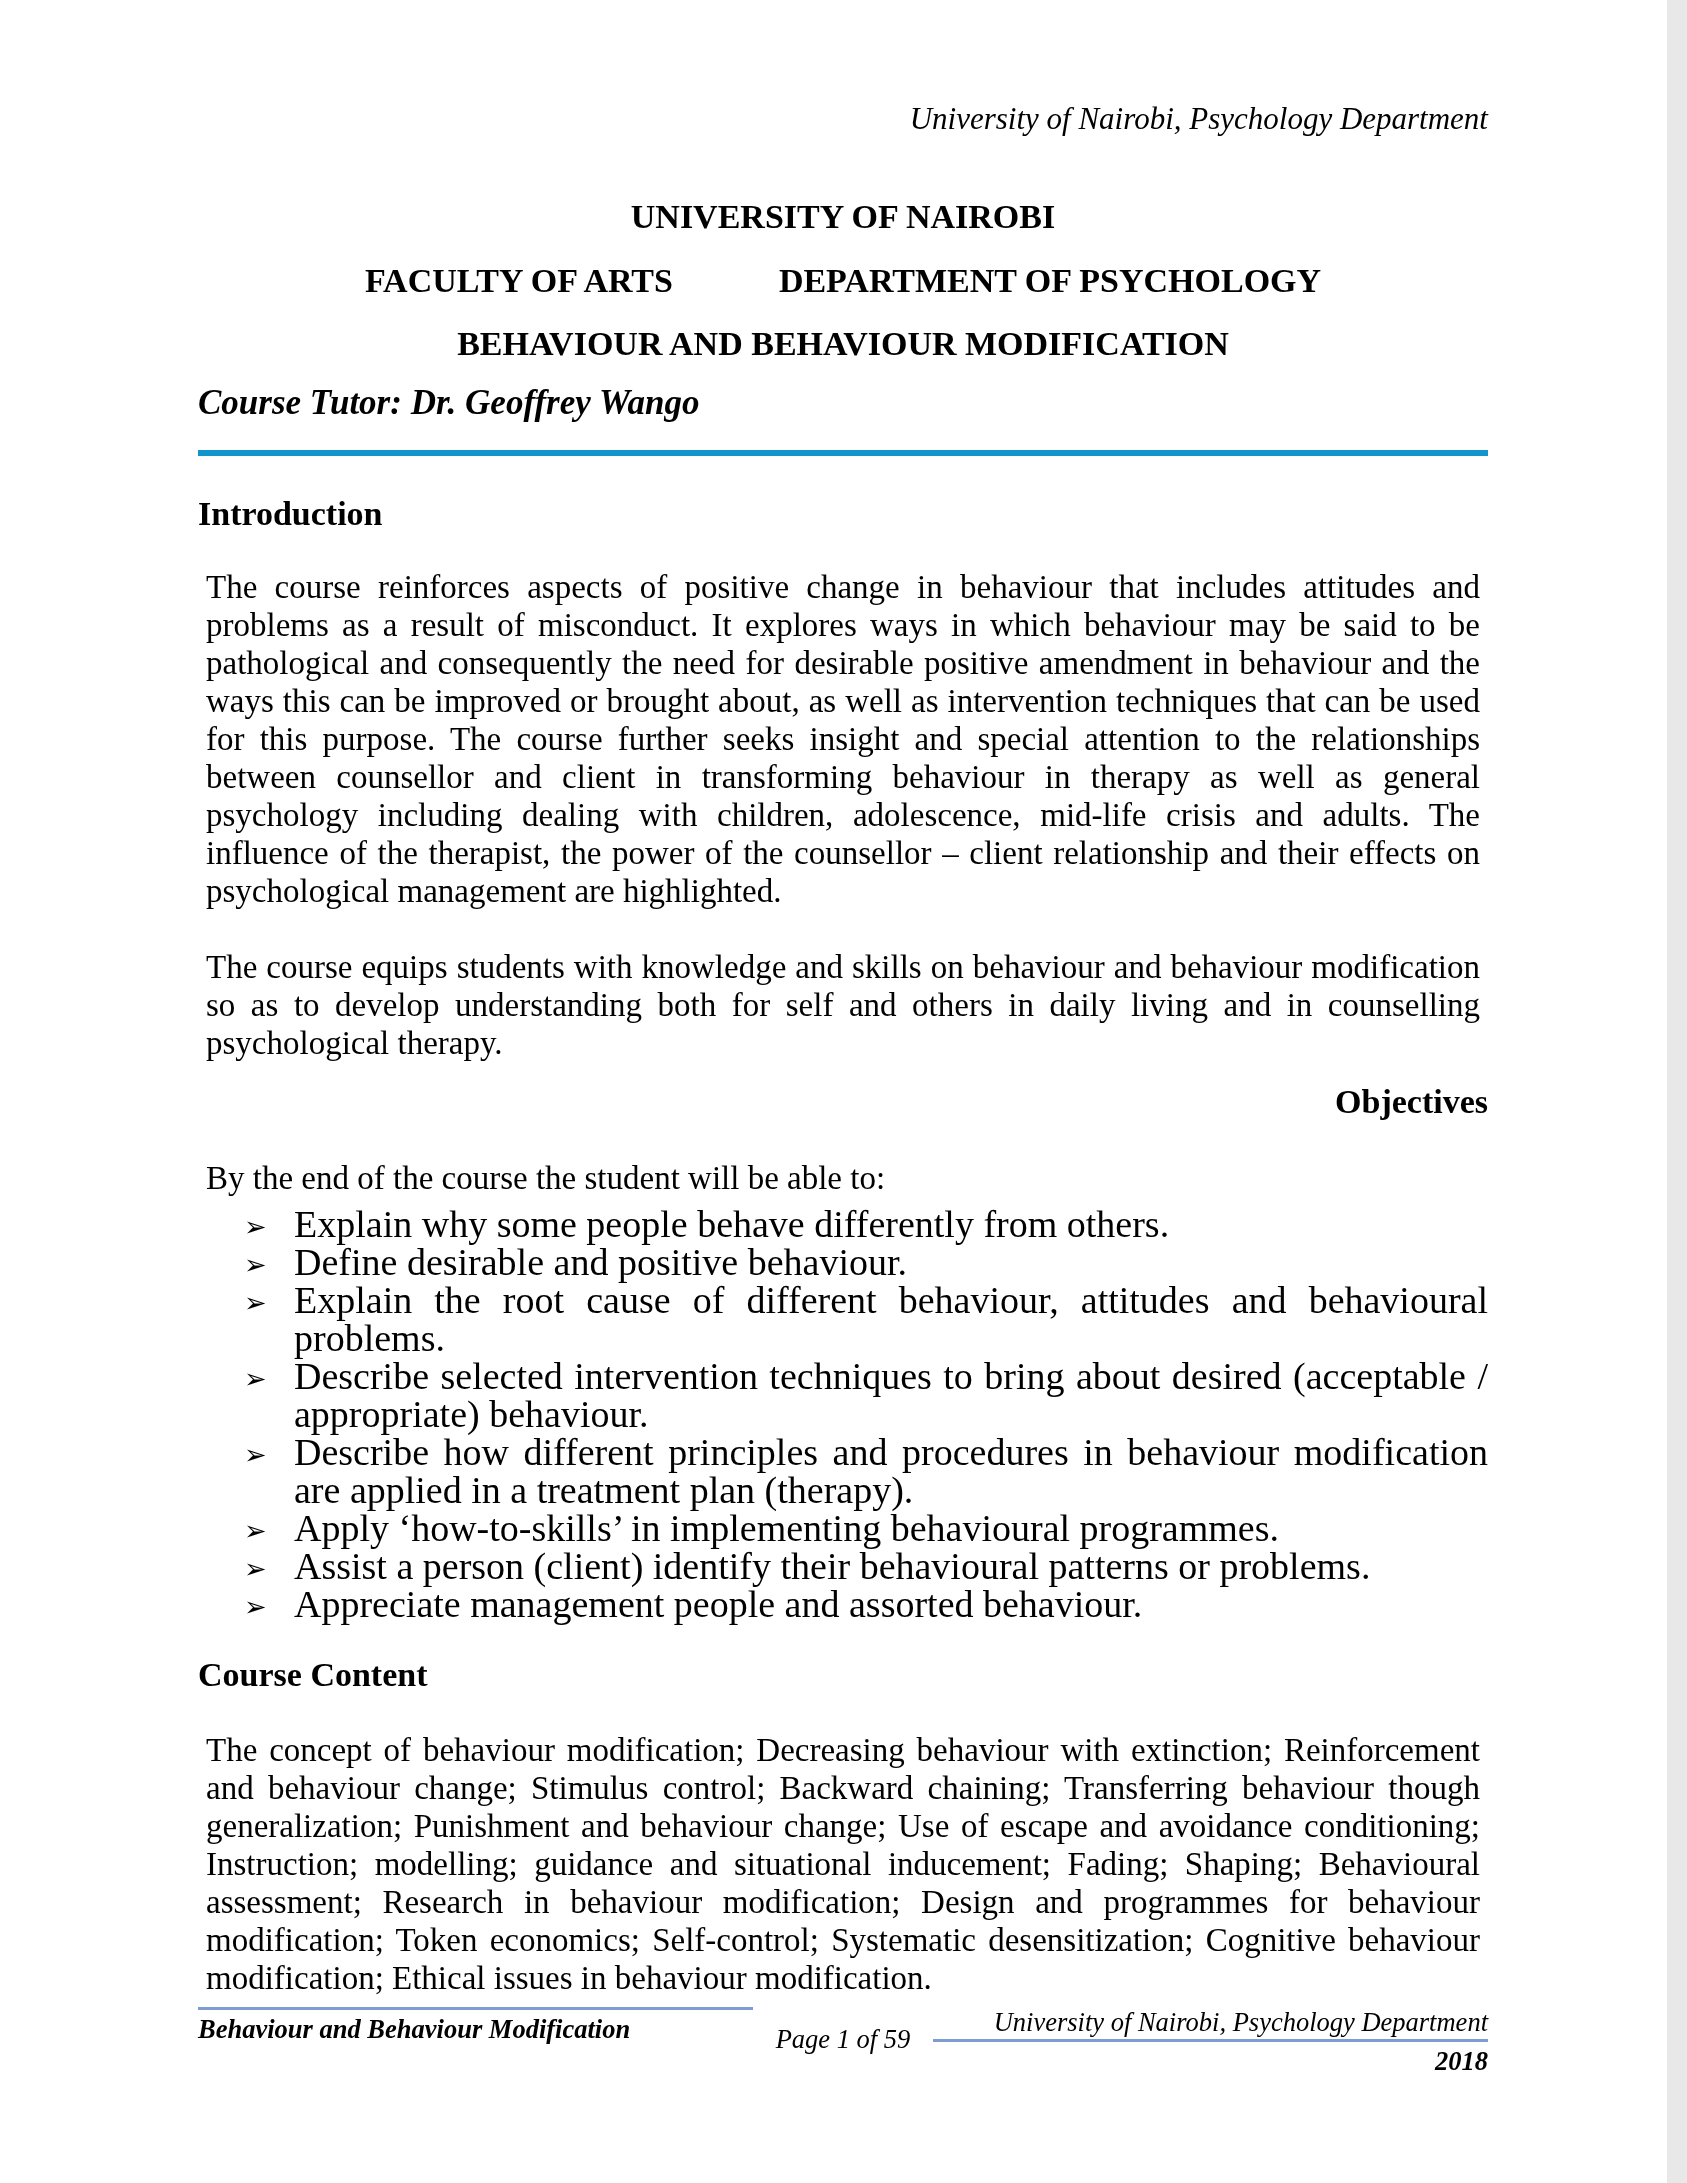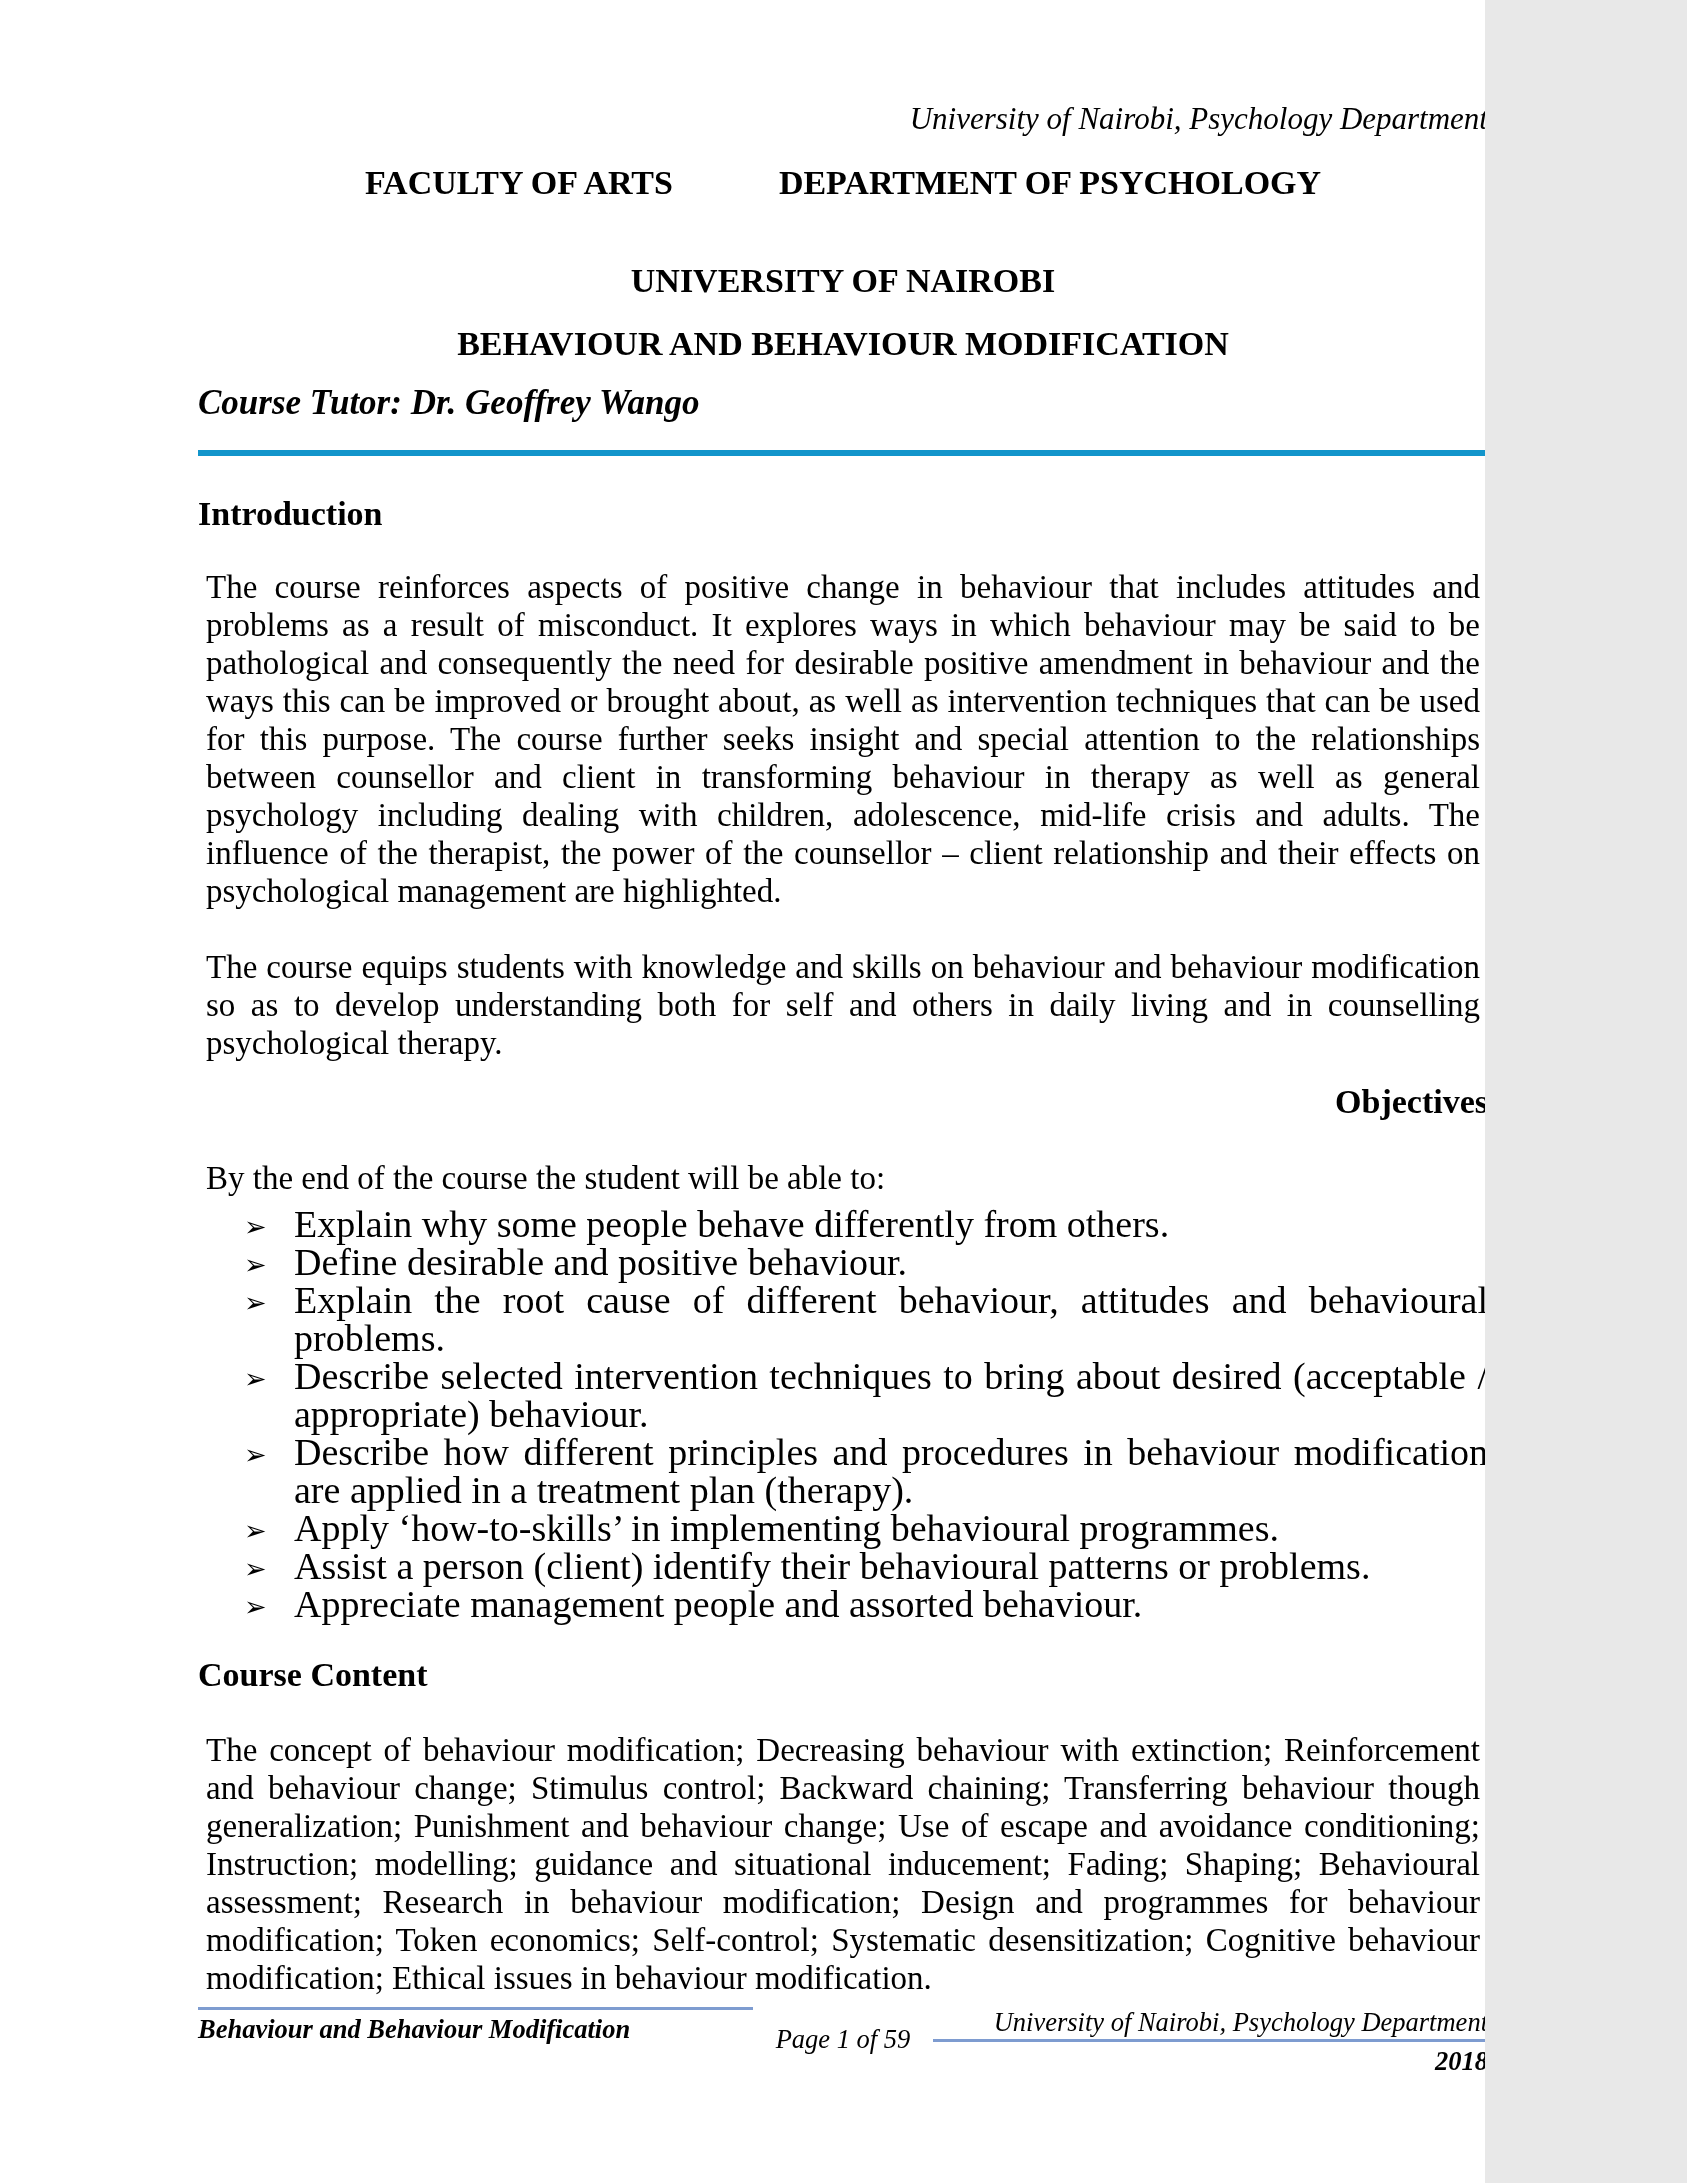--- a/index.html
+++ b/index.html
@@ -1,17 +1,17 @@
 <!DOCTYPE html>
 <html style="font-size:10.6px"><head>
 <meta charset="utf-8">
 <style>
   html, body { margin: 0; padding: 0; background: #e8e8e8; }
   .page {
-    width: 1485px; height: 2183px;
+    width: 1667px; height: 2183px;
     position: relative;
     background: #ffffff;
     font-family: "Liberation Serif", "DejaVu Serif", serif;
     color: #000000;
     overflow: hidden;
   }
   .content { position: absolute; left: 198px; width: 1290px; top: 0; }
 
   .header-line {
     margin-top: 99px;
@@ -96,25 +96,25 @@
   .f-center { padding: 0 22.5px; font-style: italic; margin-top: 18px; white-space: nowrap; }
 </style>
 </head>
 <body>
 
 <div class="page">
   <div class="content">
 
     <div class="header-line">University of Nairobi, Psychology Department</div>
 
+    <div class="title t1">UNIVERSITY OF NAIROBI</div>
+
     <div class="title t2">
       <span>FACULTY OF ARTS</span><span class="tab-gap"></span><span>DEPARTMENT OF PSYCHOLOGY</span>
     </div>
-
-    <div class="title t1">UNIVERSITY OF NAIROBI</div>
 
     <div class="title t3">BEHAVIOUR AND BEHAVIOUR MODIFICATION</div>
 
     <div class="tutor">Course Tutor: Dr. Geoffrey Wango</div>
 
     <div class="rule" style="background: rgb(18, 149, 203);"></div>
 
     <h2 class="h-intro">Introduction</h2>
 
     <p class="body just p1">The course reinforces aspects of positive change in behaviour that includes attitudes and problems as a result of misconduct. It explores ways in which behaviour may be said to be pathological and consequently the need for desirable positive amendment in behaviour and the ways this can be improved or brought about, as well as intervention techniques that can be used for this purpose. The course further seeks insight and special attention to the relationships between counsellor and client in transforming behaviour in therapy as well as general psychology including dealing with children, adolescence, mid-life crisis and adults. The influence of the therapist, the power of the counsellor – client relationship and their effects on psychological management are highlighted.</p>

